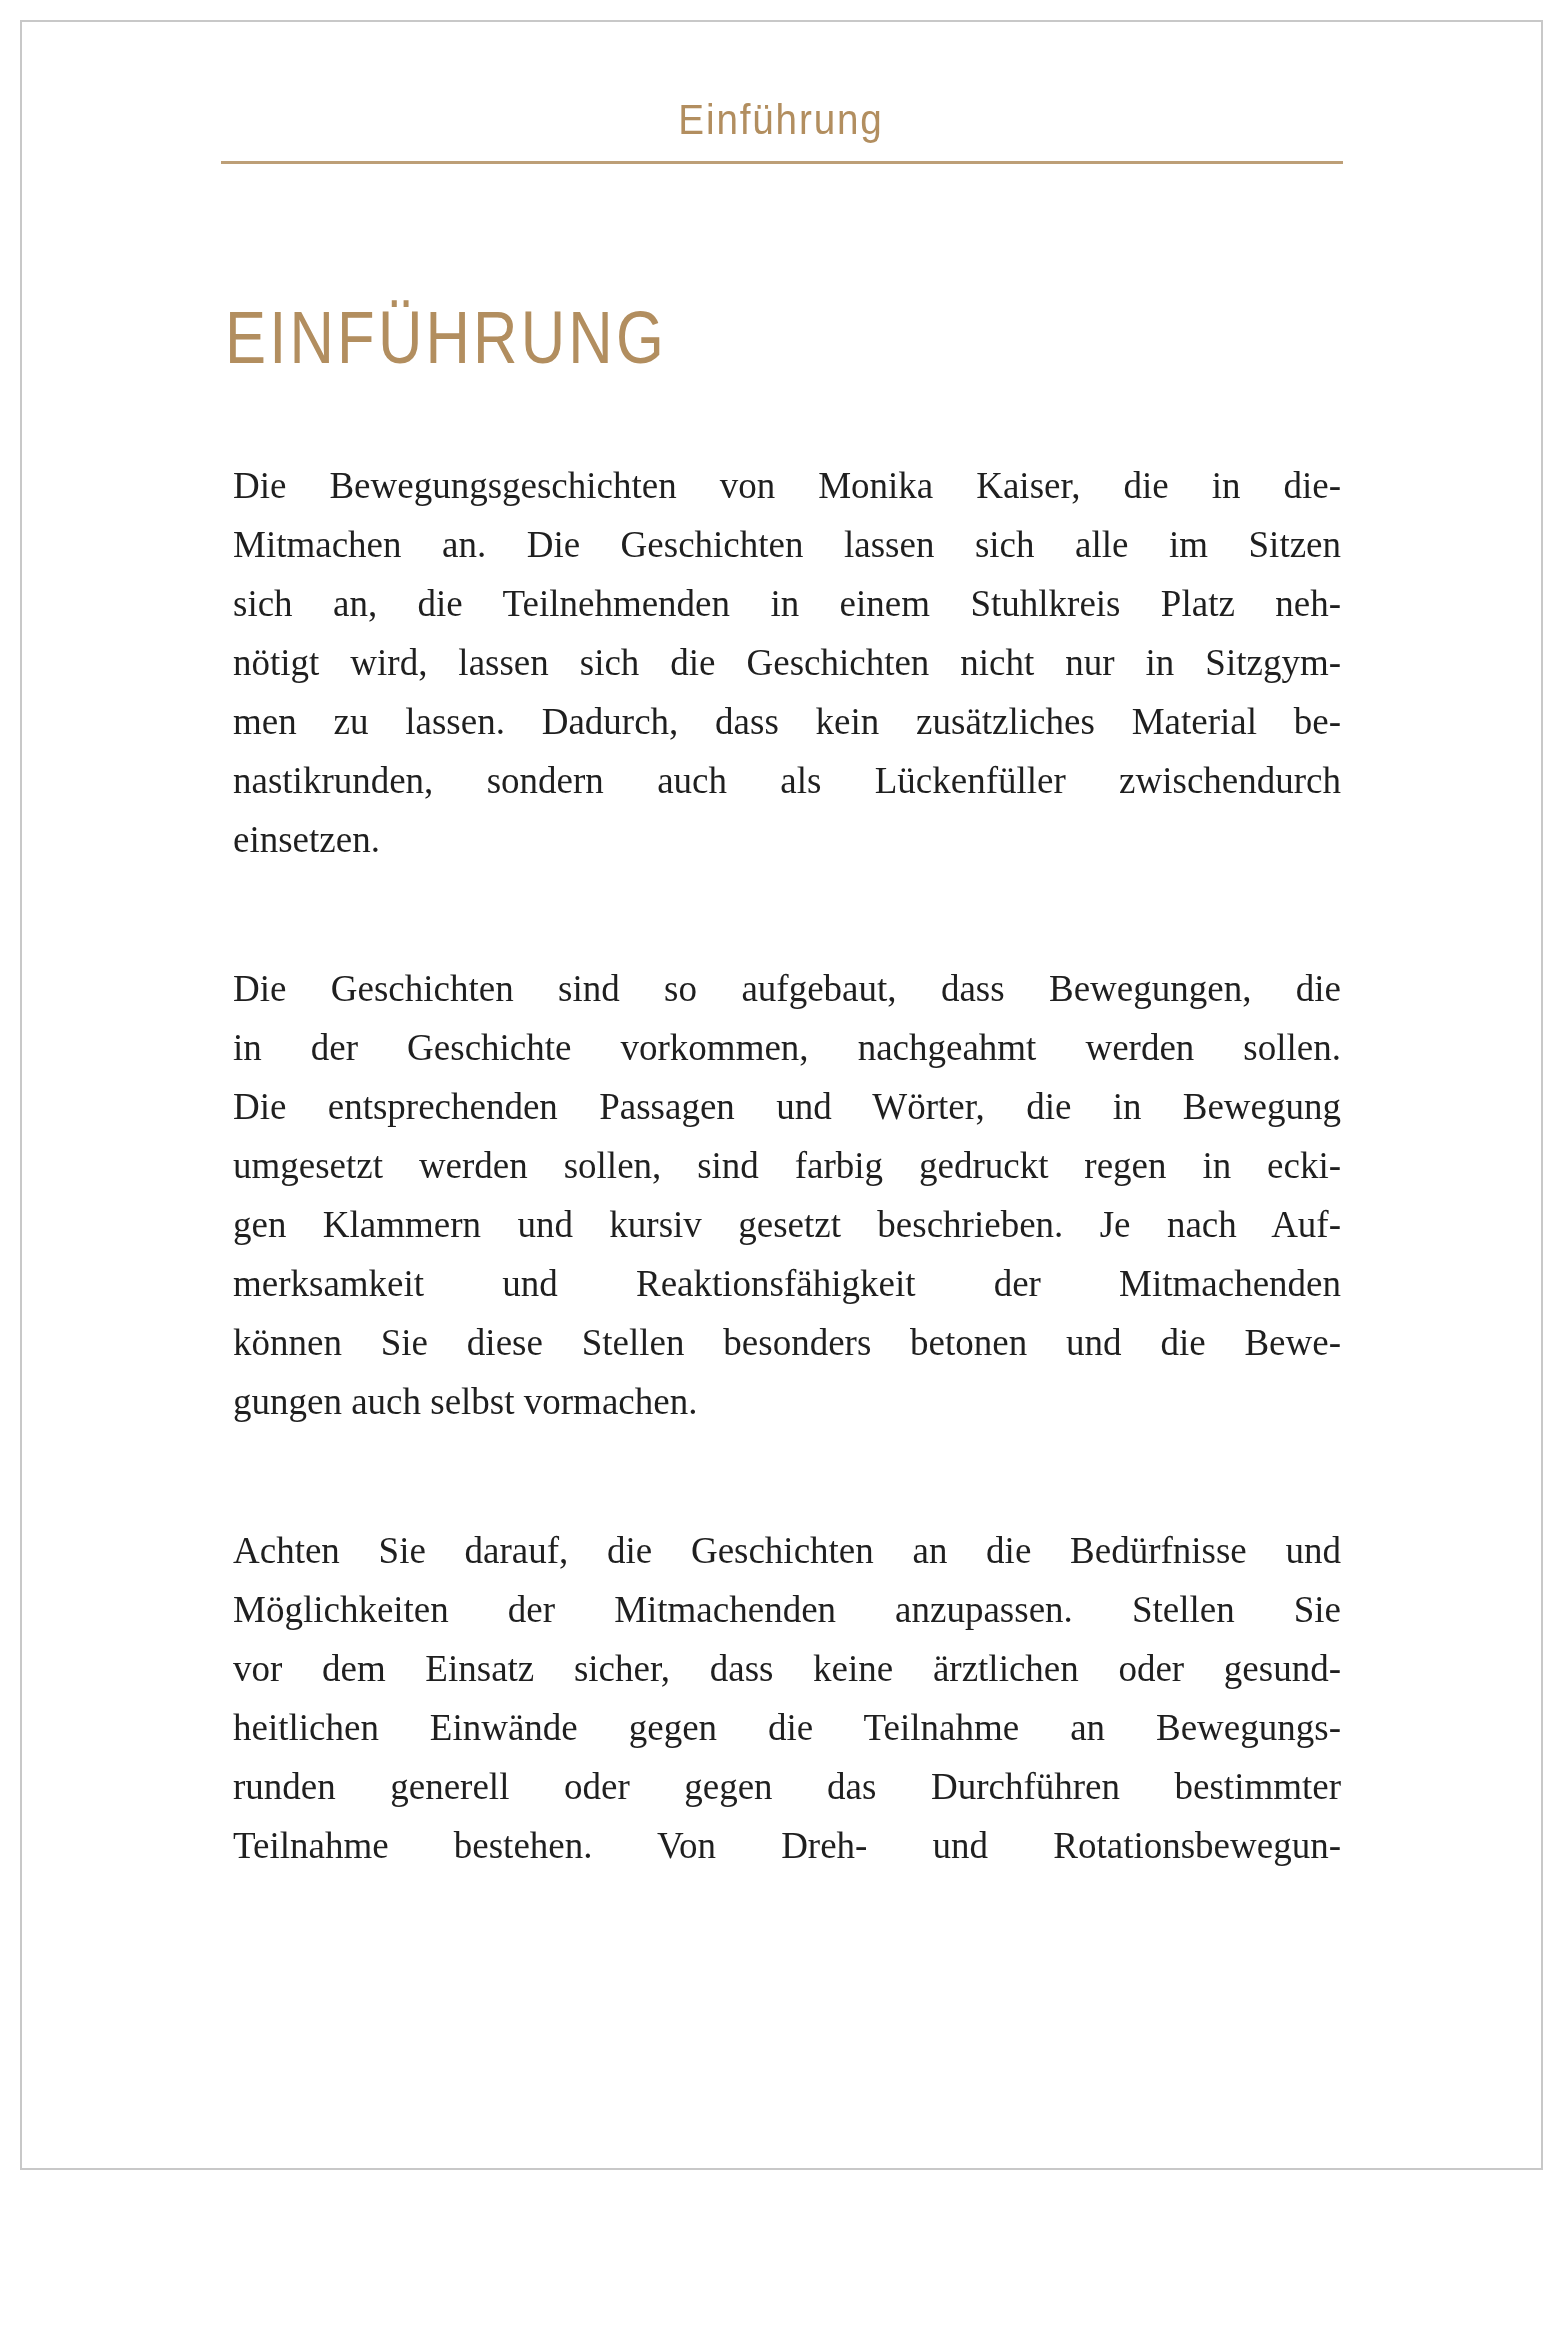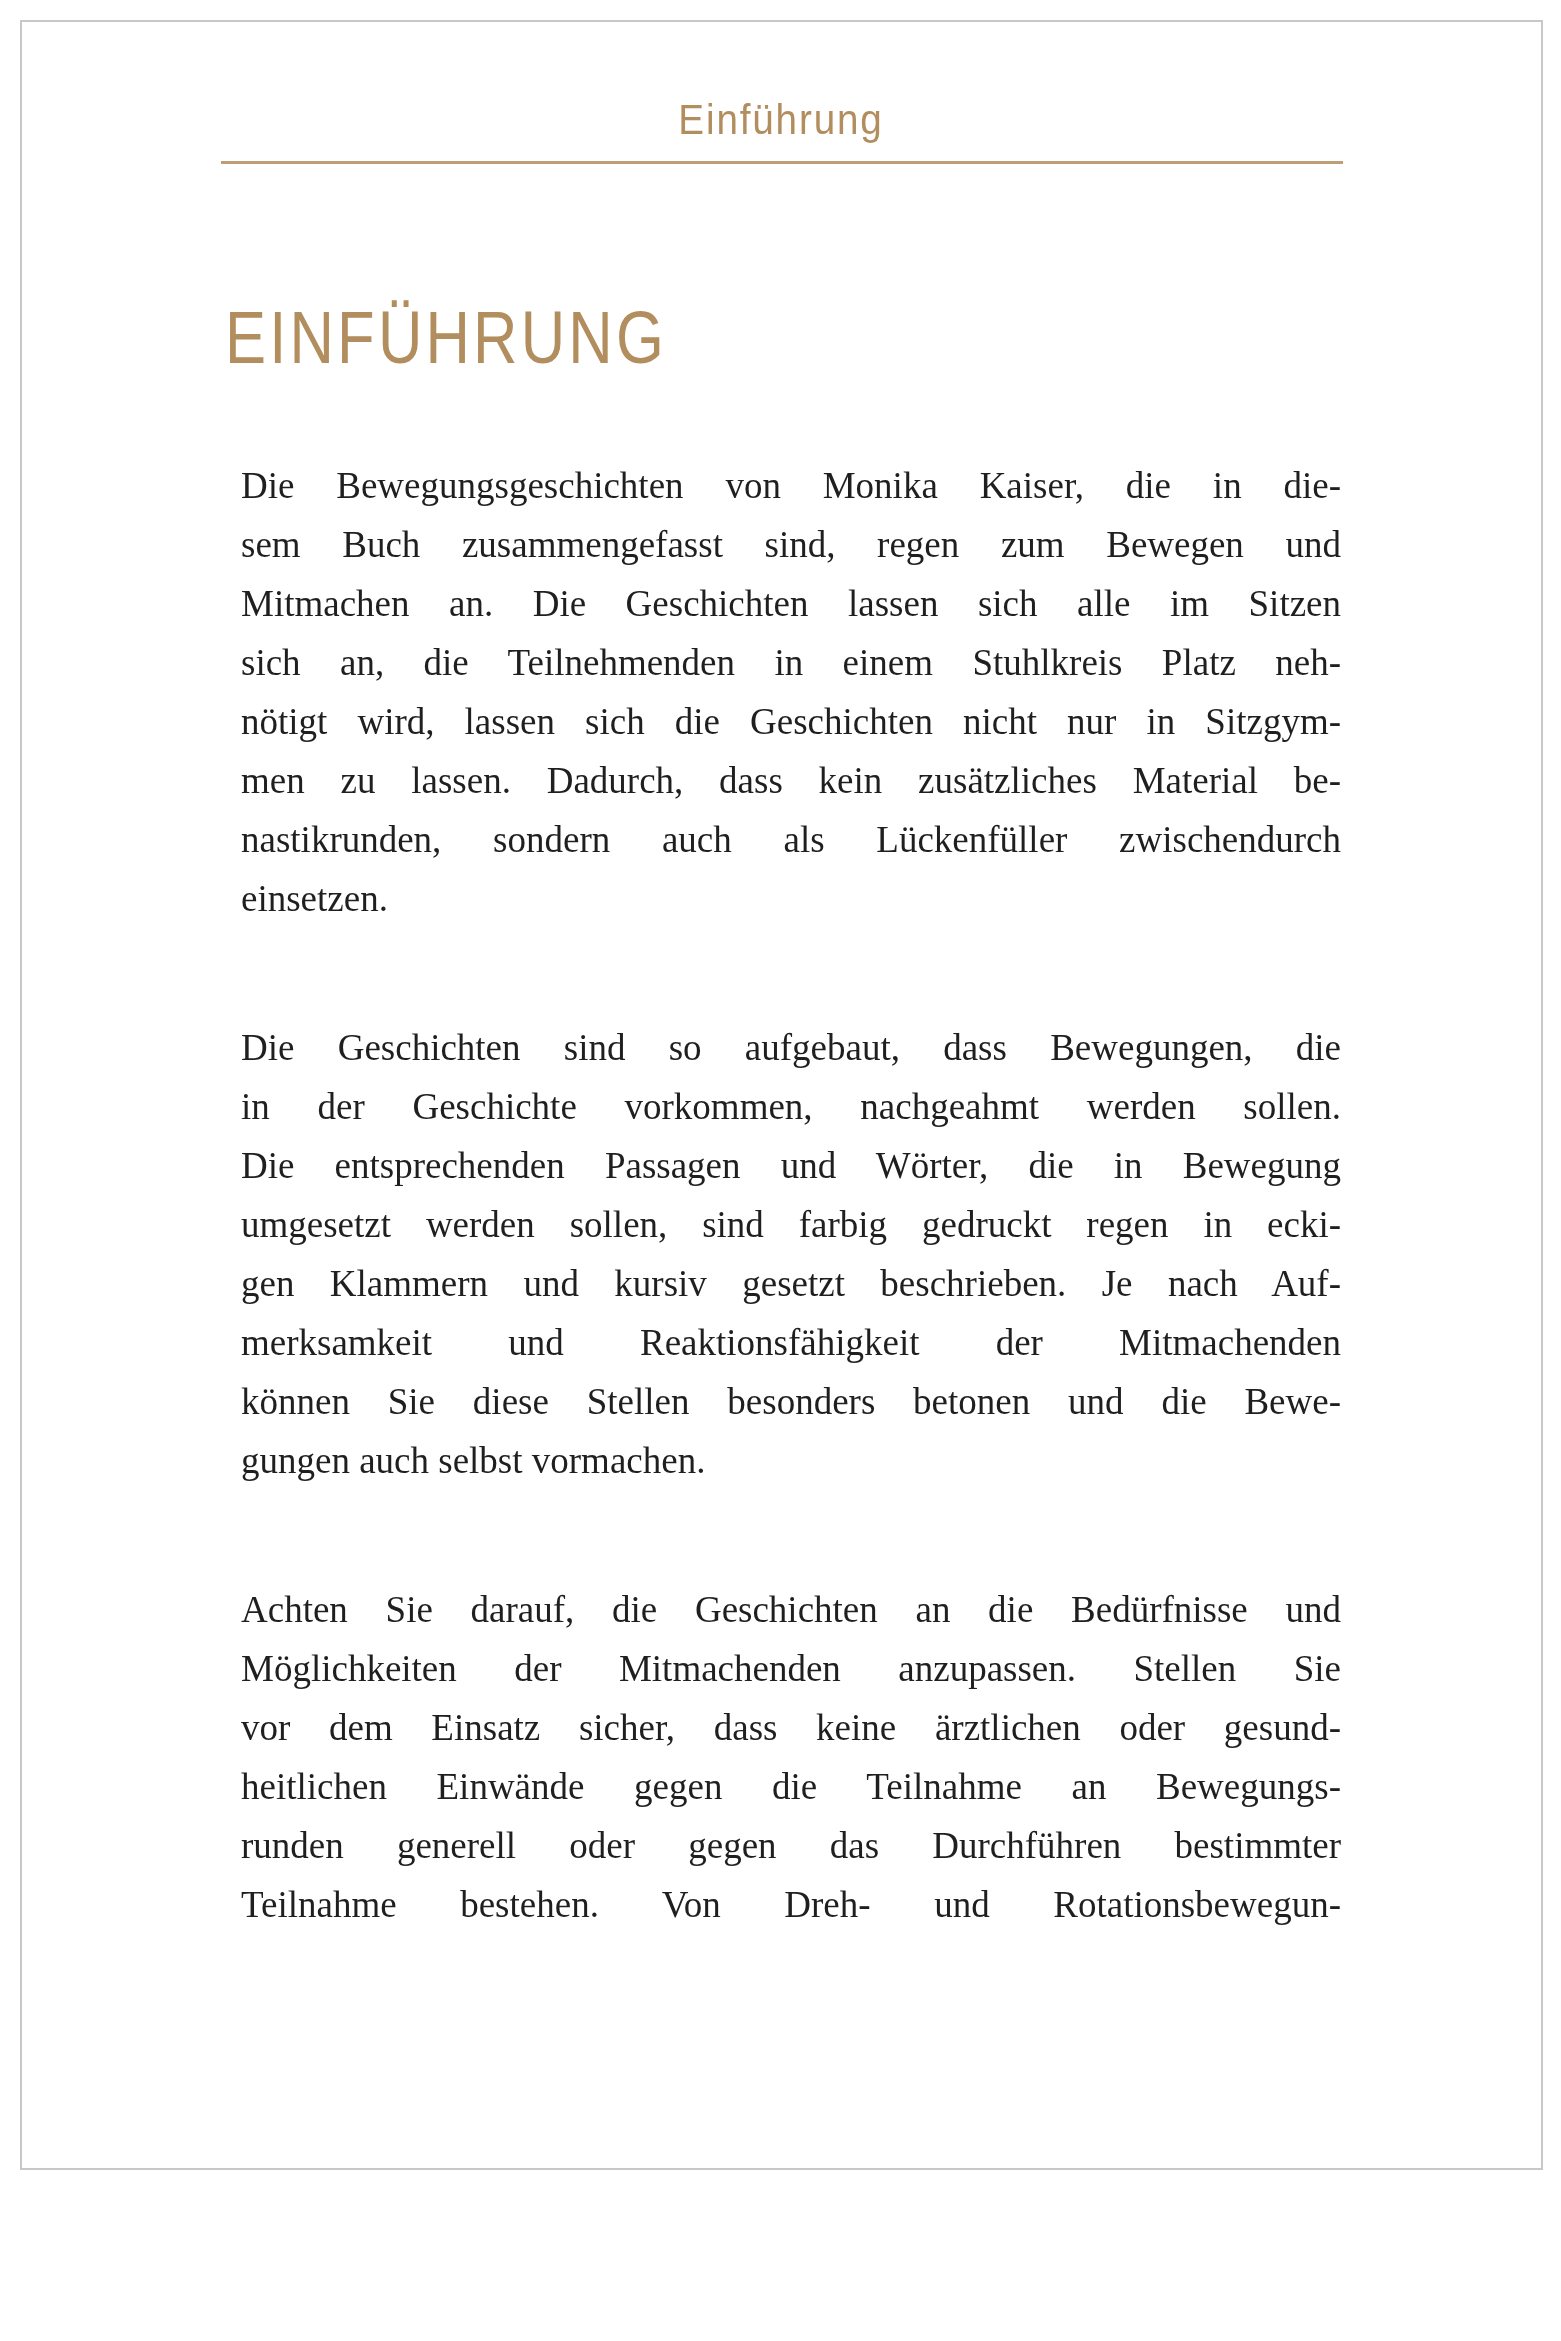--- a/index.html
+++ b/index.html
@@ -60,21 +60,21 @@
   .body-text {
     position: absolute;
     top: 456px;
     left: 225px;
     width: 1116px;
     font-size: 37px;
     line-height: 59px;
     color: var(--text, #1f1f1f);
   }
   .paragraph {
-    margin: 0 0 90px 16px;
+    margin: 0 0 90px 8px;
   }
   .paragraph:last-child {
     margin-bottom: 0;
   }
   .line {
     text-align: justify;
     text-align-last: justify;
   }
   .line.last {
     text-align-last: left;
@@ -106,21 +106,20 @@
 
   <div class="running-head">Einführung</div>
 
   <div class="header-rule"></div>
 
   <div class="chapter-title">EINFÜHRUNG</div>
 
   <div class="body-text">
       <div class="paragraph">
         <div class="line">Die Bewegungsgeschichten von Monika Kaiser, die in die-</div>
-        <div class="line">sem Buch zusammengefasst sind, regen zum Bewegen und</div>
         <div class="line">Mitmachen an. Die Geschichten lassen sich alle im Sitzen</div>
         <div class="line">sich an, die Teilnehmenden in einem Stuhlkreis Platz neh-</div>
         <div class="line">nötigt wird, lassen sich die Geschichten nicht nur in Sitzgym-</div>
         <div class="line">men zu lassen. Dadurch, dass kein zusätzliches Material be-</div>
         <div class="line">nastikrunden, sondern auch als Lückenfüller zwischendurch</div>
         <div class="line last">einsetzen.</div>
       </div>
       <div class="paragraph">
         <div class="line">Die Geschichten sind so aufgebaut, dass Bewegungen, die</div>
         <div class="line">in der Geschichte vorkommen, nachgeahmt werden sollen.</div>

